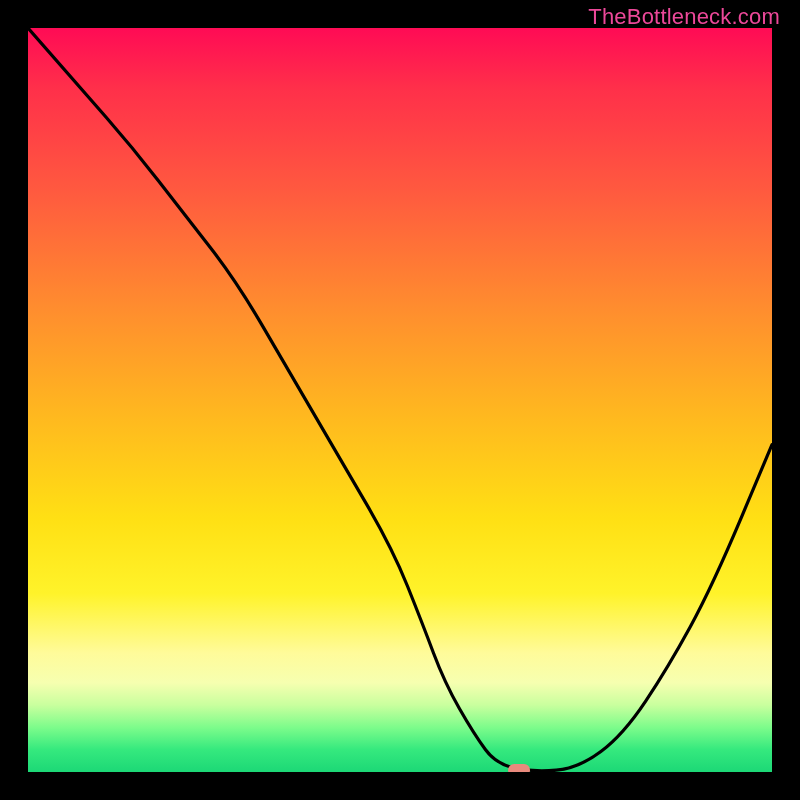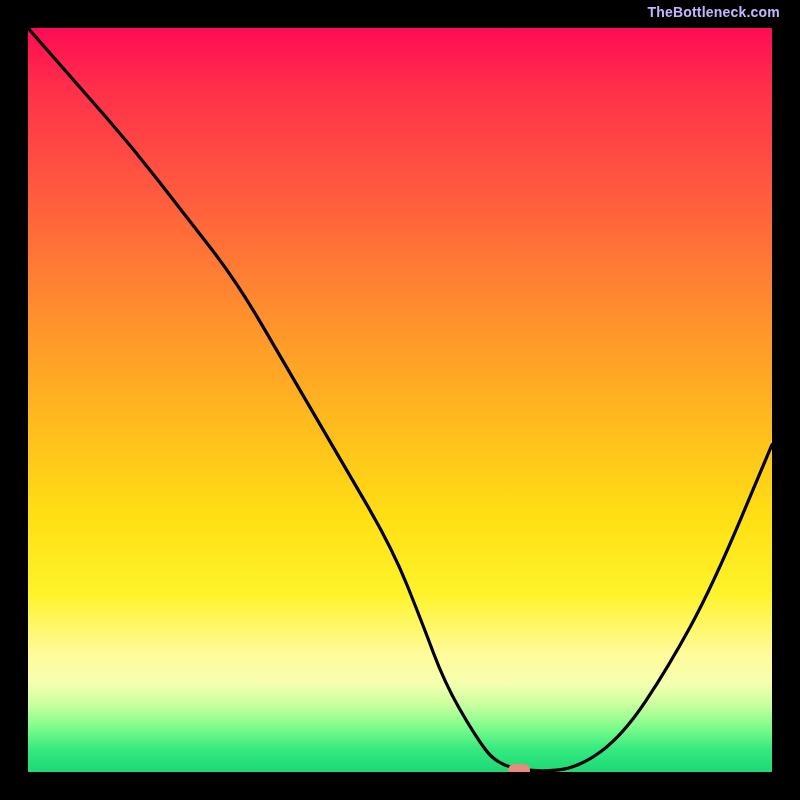--- a/index.html
+++ b/index.html
@@ -45,23 +45,23 @@
     position: absolute;
     left: 0;
     top: 0;
     width: 744px;
     height: 744px;
   }
   .watermark {
     position: absolute;
     top: 4px;
     right: 20px;
-    color: #c4b5fd;
-    font-size: 14px;
-    font-weight: 700;
+    color: #ec4899;
+    font-size: 22px;
+    font-weight: 400;
     letter-spacing: 0.2px;
   }
 </style>
 </head>
 <body>
 
 <div class="frame">
   <div class="plot">
     <svg viewBox="0 0 744 744">
       <path id="curve-path" fill="none" stroke="#000" stroke-width="3.2" stroke-linejoin="round" stroke-linecap="round" d="M 0 0 Q 52.080000000000005 59.51999999999998 78.12 89.28000000000003 Q 104.16000000000001 119.04000000000008 130.2 152.52000000000004 Q 156.23999999999998 186 182.28 219.48 Q 208.32000000000002 252.95999999999998 234.36 297.59999999999997 Q 260.4 342.23999999999995 286.43999999999994 386.88 Q 312.47999999999996 431.52000000000004 338.52 476.15999999999997 Q 364.56 520.8 379.44 558 Q 394.32 595.2 405.48 624.96 Q 416.64000000000004 654.72 431.52 680.76 Q 446.4 706.8 457.56 721.68 Q 468.72 736.56 487.32000000000005 740.28 Q 505.92 744 528.24 742.14 Q 550.56 740.28 572.88 723.54 Q 595.2 706.8 617.52 673.3199999999999 Q 639.84 639.84 662.1600000000001 598.9200000000001 Q 684.48 558 714.24 487.32 T 744 416.64"></path>

